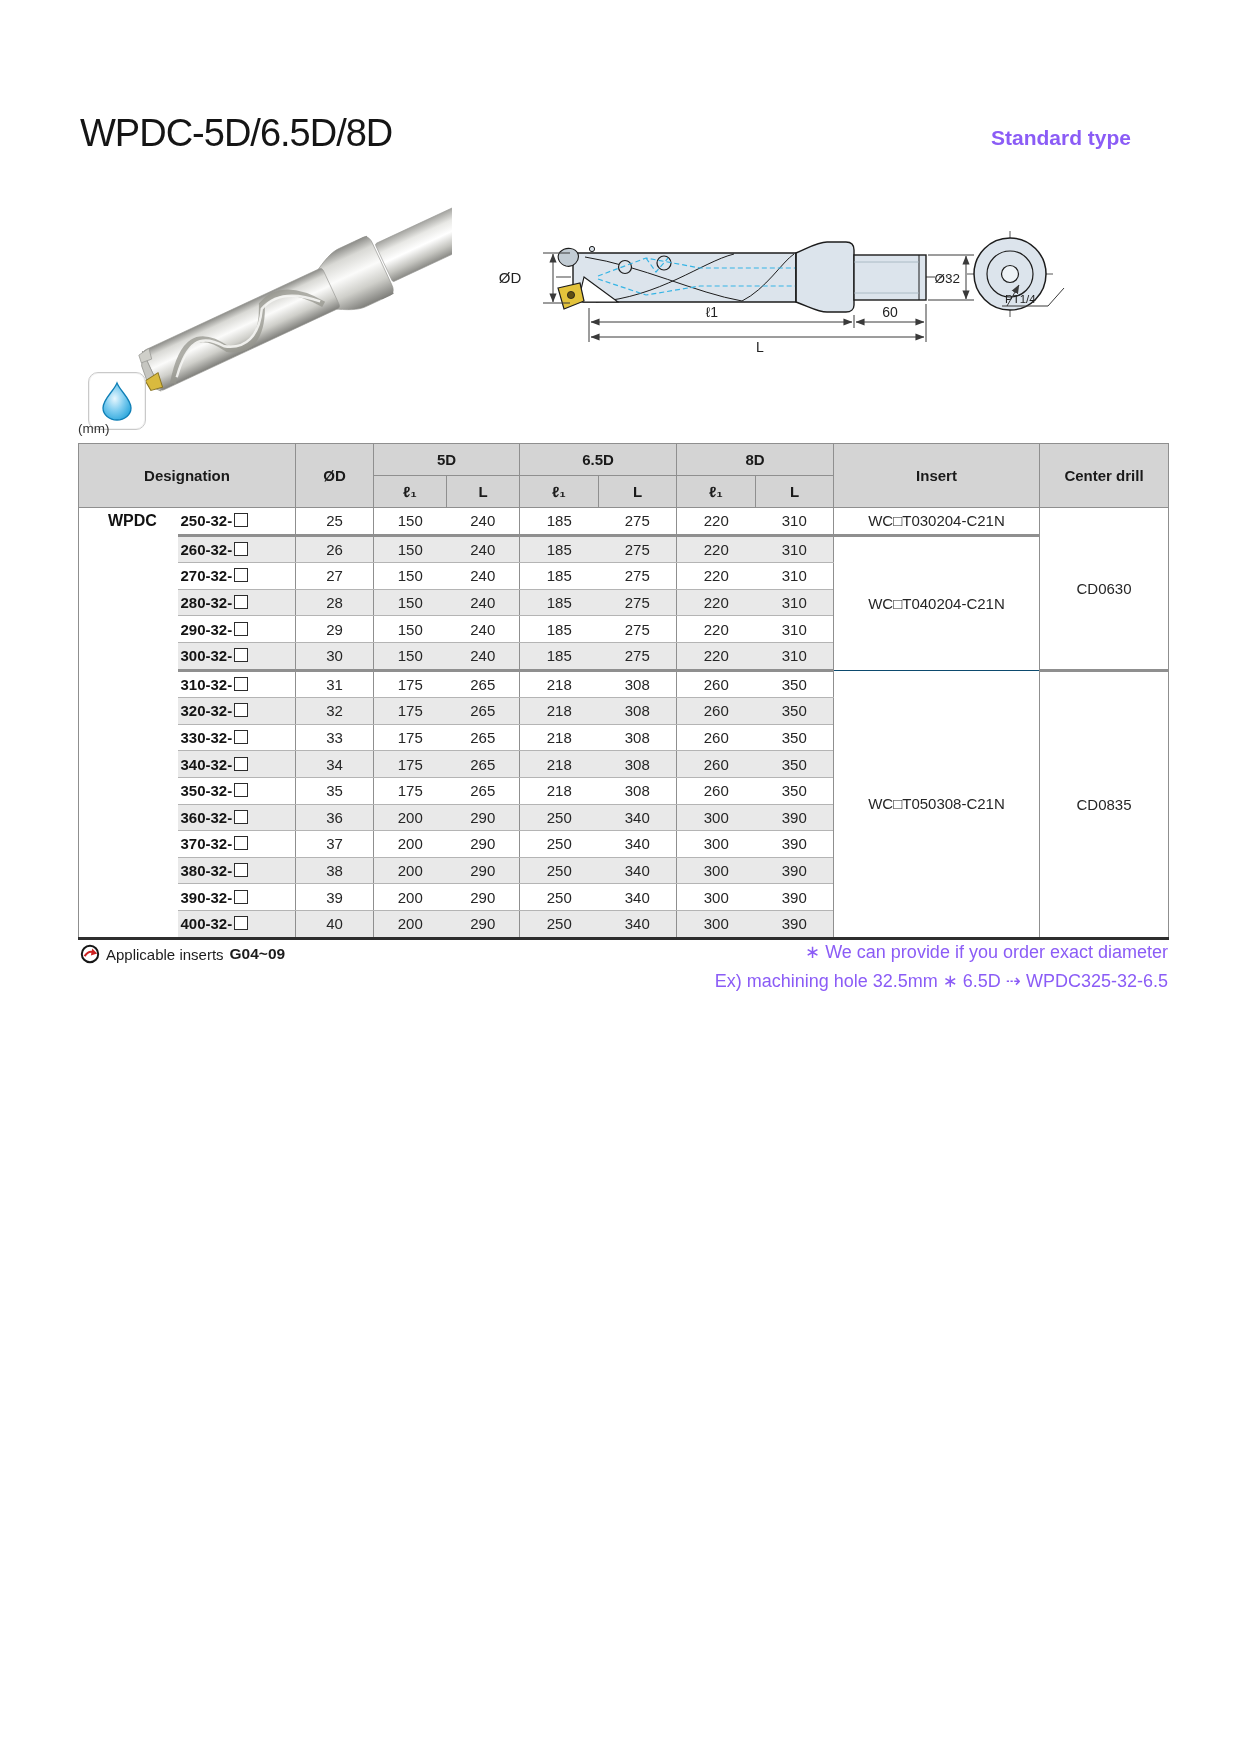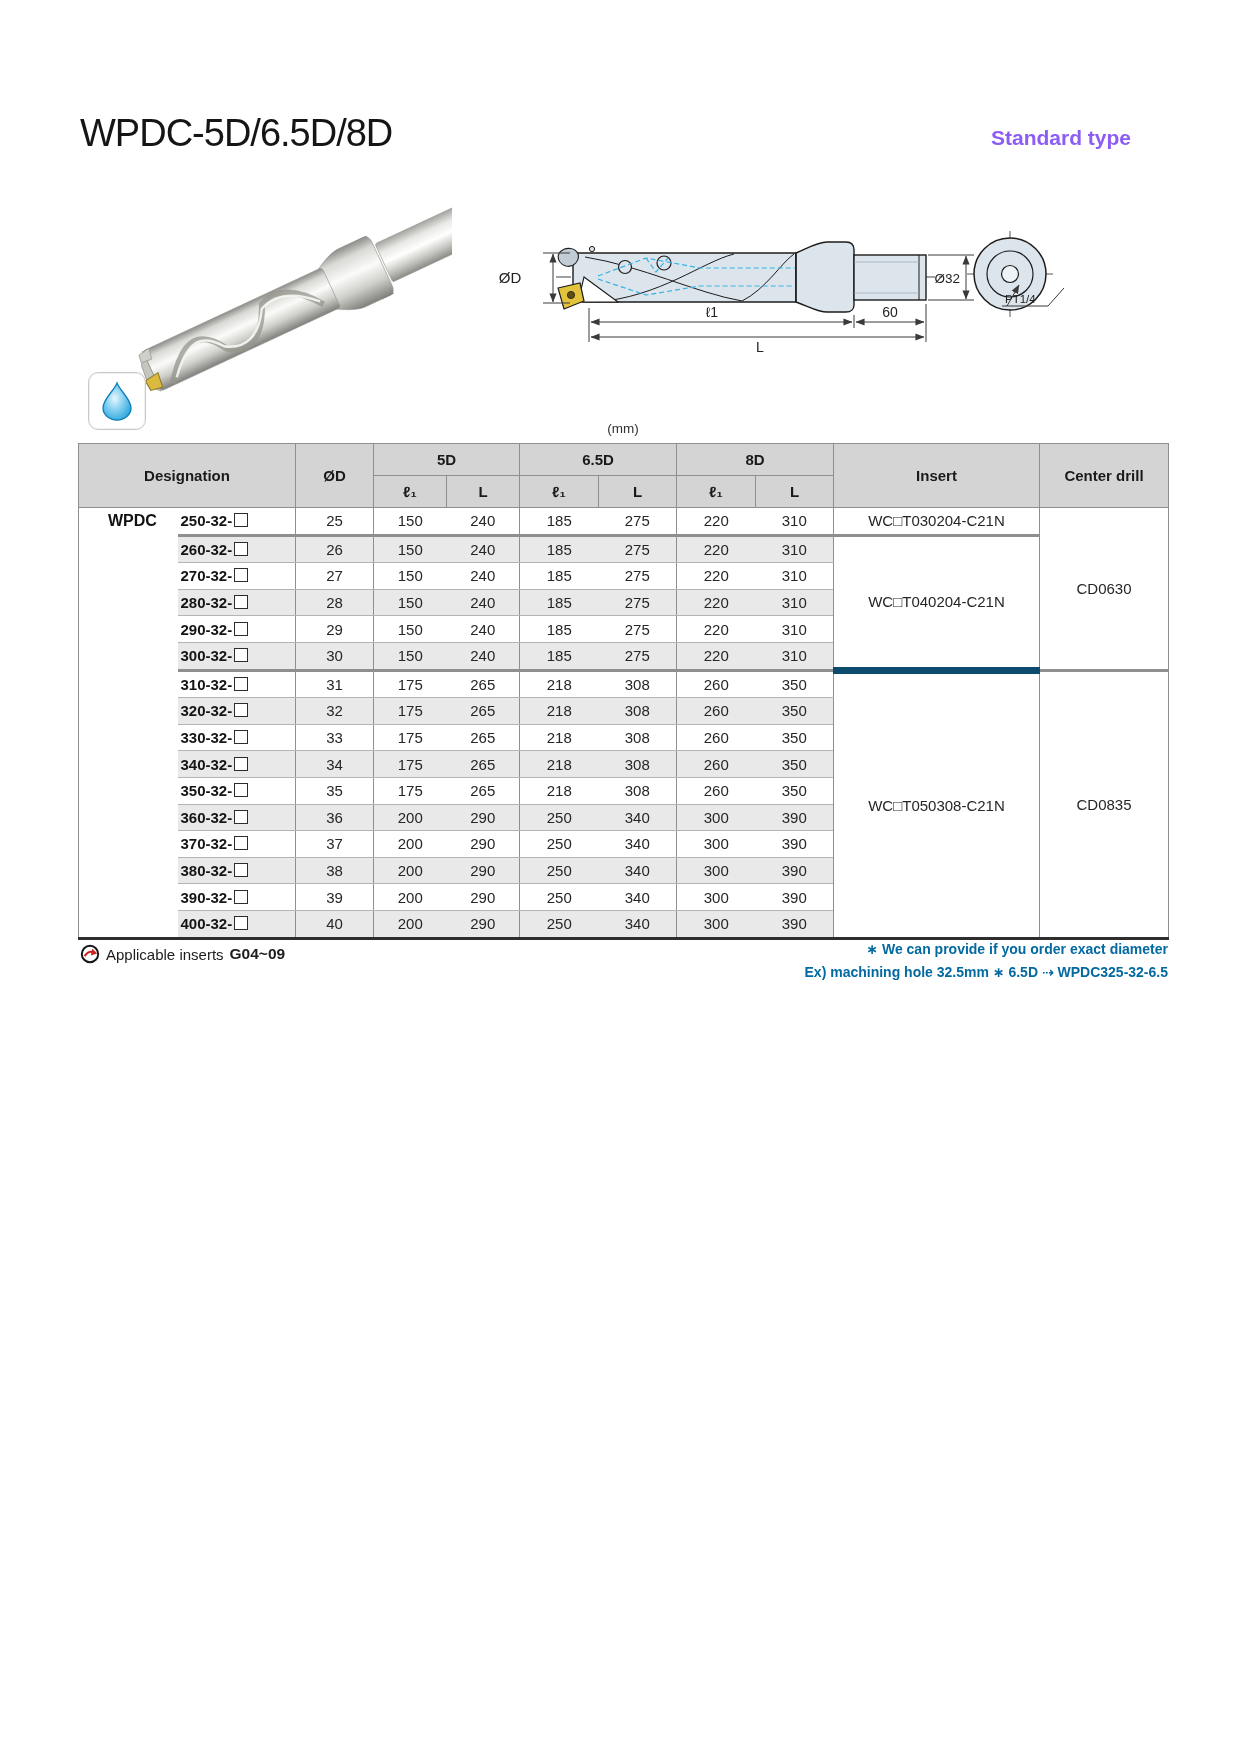--- a/index.html
+++ b/index.html
@@ -6,40 +6,40 @@
   body{font-family:"Liberation Sans","DejaVu Sans",sans-serif;color:#1c1c1c;}
   .page{position:relative;width:1241px;height:1754px;background:#fff;overflow:hidden;}
 
   .title{position:absolute;left:80px;top:112px;font-size:38px;font-weight:normal;letter-spacing:-1px;color:#151515;margin:0;}
   .type-label{position:absolute;top:126px;right:110px;font-size:21px;font-weight:bold;color:#8b5cf6;margin:0;}
 
   .photo{position:absolute;left:112px;top:170px;width:340px;height:225px;}
   .diagram{position:absolute;left:470px;top:180px;width:600px;height:175px;}
   .coolant-box{position:absolute;left:88px;top:372px;width:56px;height:56px;border:1px solid #c9c9c9;border-radius:10px;background:#fff;display:flex;align-items:center;justify-content:center;box-shadow:0 0 0 1px #f2f2f2 inset;}
 
-  .unit-label{position:absolute;left:78px;top:421px;width:1090px;text-align:center;font-size:13.5px;color:#333;}
+  .unit-label{position:absolute;left:78px;top:421px;width:1090px;text-align:left;font-size:13.5px;color:#333;}
 
   .spec-table{position:absolute;left:78px;top:443px;border-collapse:collapse;table-layout:fixed;width:1090px;
     border:1px solid #8f8f8f;border-bottom:3px solid #2e2e2e;font-size:15px;}
   .spec-table th{background:#d4d4d4;border:1px solid #8f8f8f;font-weight:bold;font-size:15px;color:#1a1a1a;padding:0;}
   .spec-table thead tr{height:32px;}
   .spec-table td{height:25.6px;padding:0;text-align:center;border-bottom:1px solid #b4b4b4;color:#262626;background:#fff;}
   .spec-table td.vl{border-left:1px solid #8f8f8f;}
   .spec-table tr.shade td.data{background:#e9e9e9;}
   .spec-table td.des{text-align:left;padding-left:3px;font-weight:bold;color:#141414;}
   .spec-table td.brand{font-weight:bold;text-align:left;padding-left:4px;padding-top:4px;vertical-align:top;font-size:16px;color:#111;border-bottom:none;background:#fff;}
   .spec-table tr.group-sep td{border-bottom:3px solid #8f8f8f;}
   .spec-table tr.group-sep td.brand{border-bottom:none;padding-left:29px;}
   .spec-table td.merged{background:#fff;border-bottom:none;}
-  .spec-table td.thick-bottom{border-bottom:7px solid #0c4a6e;}
+  .spec-table td.thick-bottom{border-bottom:1px solid #0c4a6e;}
   .ph-box{display:inline-block;width:12px;height:12px;border:1.3px solid #2c2c2c;background:#fff;margin-left:2px;vertical-align:-1px;}
 
   .footer-left{position:absolute;left:80px;top:944px;font-size:15px;color:#1c1c1c;display:flex;align-items:center;gap:6px;}
   .footer-left b{font-size:15.5px;}
-  .footer-notes{position:absolute;left:478px;top:938px;width:690px;text-align:right;font-size:14px;color:#0369a1;line-height:1.62;font-weight:bold;}
+  .footer-notes{position:absolute;left:478px;top:938px;width:690px;text-align:right;font-size:18px;color:#8b5cf6;line-height:1.62;}
 </style>
 </head>
 <body>
 
 <div class="page">
 
   <h1 class="title">WPDC-5D/6.5D/8D</h1>
   <p class="type-label">Standard type</p>
 
   <svg class="photo" viewBox="0 0 340 225">

